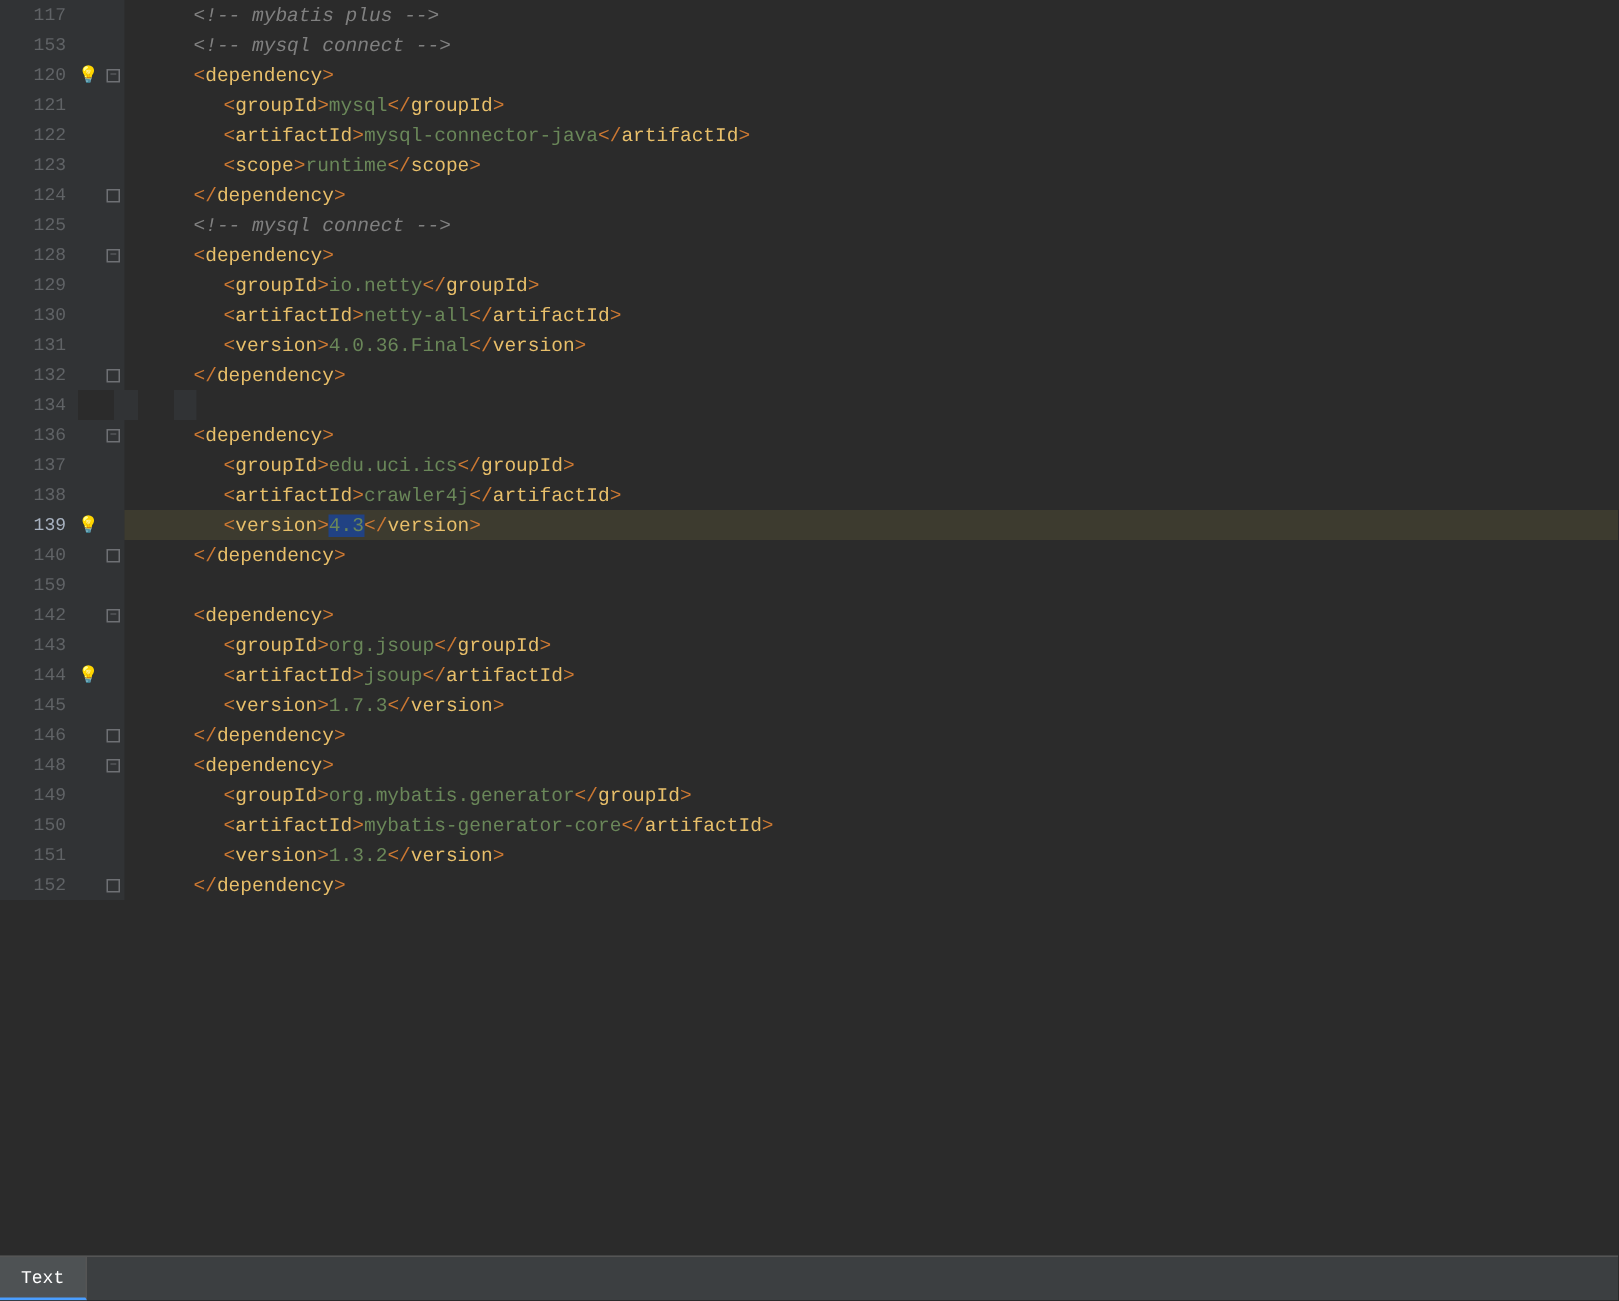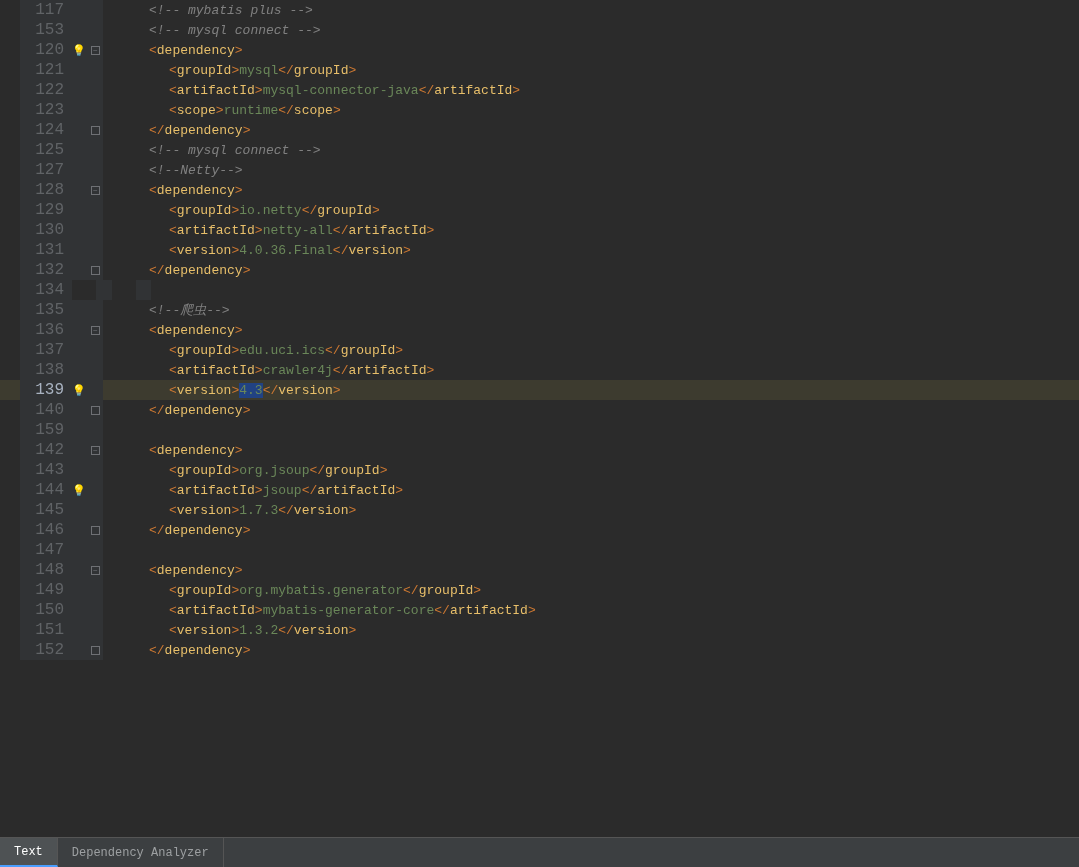--- a/index.html
+++ b/index.html
@@ -38,29 +38,28 @@
 
     .line.highlighted {
       background: #3d3b2f;
     }
 
     .line-number {
       width: 52px;
       text-align: right;
       padding-right: 8px;
       color: #606366;
-      font-size: 16px;
+      font-size: 12px;
       flex-shrink: 0;
       user-select: none;
       background: #313335;
       height: 20px;
       display: flex;
       align-items: center;
       justify-content: flex-end;
-      margin-left: 20px;
     }
 
     .line-number.active {
       color: #a8b2c0;
     }
 
     .fold-col {
       width: 15px;
       flex-shrink: 0;
       background: #313335;
@@ -152,49 +151,43 @@
     <div id="lines-wrapper" style="width: 100%; overflow: hidden; display: flex; flex-direction: column; height: 100%;">
 
     <div class="line" style="display: flex; height: 20px; align-items: center; white-space: pre;"><div class="line-number">117</div><div class="hint-col"></div><div class="fold-col"></div><div class="line-content" style="padding-left: 46px;"><span style="color: rgb(128, 128, 128); font-style: italic;">&lt;!-- mybatis plus --&gt;</span></div></div>
         <div class="line" style="display: flex; height: 20px; align-items: center; white-space: pre;"><div class="line-number">153</div><div class="hint-col"></div><div class="fold-col"></div><div class="line-content" style="padding-left: 46px;"><span style="color: rgb(128, 128, 128); font-style: italic;">&lt;!-- mysql connect --&gt;</span></div></div>
         <div class="line" style="display: flex; height: 20px; align-items: center; white-space: pre;"><div class="line-number">120</div><div class="hint-col"><div class="hint-icon" style="font-size: 11px; background: none;">💡</div></div><div class="fold-col"><div class="fold-btn" style="font-size: 8px;">−</div></div><div class="line-content" style="padding-left: 46px;"><span style="color: rgb(204, 120, 50);">&lt;</span><span style="color: rgb(232, 191, 106);">dependency</span><span style="color: rgb(204, 120, 50);">&gt;</span></div></div>
         <div class="line" style="display: flex; height: 20px; align-items: center; white-space: pre;"><div class="line-number">121</div><div class="hint-col"></div><div class="fold-col"></div><div class="line-content" style="padding-left: 66px;"><span style="color: rgb(204, 120, 50);">&lt;</span><span style="color: rgb(232, 191, 106);">groupId</span><span style="color: rgb(204, 120, 50);">&gt;</span><span style="color: rgb(106, 135, 89);">mysql</span><span style="color: rgb(204, 120, 50);">&lt;/</span><span style="color: rgb(232, 191, 106);">groupId</span><span style="color: rgb(204, 120, 50);">&gt;</span></div></div>
         <div class="line" style="display: flex; height: 20px; align-items: center; white-space: pre;"><div class="line-number">122</div><div class="hint-col"></div><div class="fold-col"></div><div class="line-content" style="padding-left: 66px;"><span style="color: rgb(204, 120, 50);">&lt;</span><span style="color: rgb(232, 191, 106);">artifactId</span><span style="color: rgb(204, 120, 50);">&gt;</span><span style="color: rgb(106, 135, 89);">mysql-connector-java</span><span style="color: rgb(204, 120, 50);">&lt;/</span><span style="color: rgb(232, 191, 106);">artifactId</span><span style="color: rgb(204, 120, 50);">&gt;</span></div></div>
         <div class="line" style="display: flex; height: 20px; align-items: center; white-space: pre;"><div class="line-number">123</div><div class="hint-col"></div><div class="fold-col"></div><div class="line-content" style="padding-left: 66px;"><span style="color: rgb(204, 120, 50);">&lt;</span><span style="color: rgb(232, 191, 106);">scope</span><span style="color: rgb(204, 120, 50);">&gt;</span><span style="color: rgb(106, 135, 89);">runtime</span><span style="color: rgb(204, 120, 50);">&lt;/</span><span style="color: rgb(232, 191, 106);">scope</span><span style="color: rgb(204, 120, 50);">&gt;</span></div></div>
         <div class="line" style="display: flex; height: 20px; align-items: center; white-space: pre;"><div class="line-number">124</div><div class="hint-col"></div><div class="fold-col"><div class="fold-btn" style="font-size: 8px;"></div></div><div class="line-content" style="padding-left: 46px;"><span style="color: rgb(204, 120, 50);">&lt;/</span><span style="color: rgb(232, 191, 106);">dependency</span><span style="color: rgb(204, 120, 50);">&gt;</span></div></div>
         <div class="line" style="display: flex; height: 20px; align-items: center; white-space: pre;"><div class="line-number">125</div><div class="hint-col"></div><div class="fold-col"></div><div class="line-content" style="padding-left: 46px;"><span style="color: rgb(128, 128, 128); font-style: italic;">&lt;!-- mysql connect --&gt;</span></div></div>
-        <div class="line" style="display: flex; height: 20px; align-items: center; white-space: pre;"><div class="line-number">127</div><div class="hint-col"></div><div class="fold-col"></div><div class="line-content" style="padding-left: 46px;"><span style="color: rgb(128, 128, 128); font-style: italic;">&lt;!--Netty--&gt;</span></div></div>
         <div class="line" style="display: flex; height: 20px; align-items: center; white-space: pre;"><div class="line-number">128</div><div class="hint-col"></div><div class="fold-col"><div class="fold-btn" style="font-size: 8px;">−</div></div><div class="line-content" style="padding-left: 46px;"><span style="color: rgb(204, 120, 50);">&lt;</span><span style="color: rgb(232, 191, 106);">dependency</span><span style="color: rgb(204, 120, 50);">&gt;</span></div></div>
         <div class="line" style="display: flex; height: 20px; align-items: center; white-space: pre;"><div class="line-number">129</div><div class="hint-col"></div><div class="fold-col"></div><div class="line-content" style="padding-left: 66px;"><span style="color: rgb(204, 120, 50);">&lt;</span><span style="color: rgb(232, 191, 106);">groupId</span><span style="color: rgb(204, 120, 50);">&gt;</span><span style="color: rgb(106, 135, 89);">io.netty</span><span style="color: rgb(204, 120, 50);">&lt;/</span><span style="color: rgb(232, 191, 106);">groupId</span><span style="color: rgb(204, 120, 50);">&gt;</span></div></div>
         <div class="line" style="display: flex; height: 20px; align-items: center; white-space: pre;"><div class="line-number">130</div><div class="hint-col"></div><div class="fold-col"></div><div class="line-content" style="padding-left: 66px;"><span style="color: rgb(204, 120, 50);">&lt;</span><span style="color: rgb(232, 191, 106);">artifactId</span><span style="color: rgb(204, 120, 50);">&gt;</span><span style="color: rgb(106, 135, 89);">netty-all</span><span style="color: rgb(204, 120, 50);">&lt;/</span><span style="color: rgb(232, 191, 106);">artifactId</span><span style="color: rgb(204, 120, 50);">&gt;</span></div></div>
         <div class="line" style="display: flex; height: 20px; align-items: center; white-space: pre;"><div class="line-number">131</div><div class="hint-col"></div><div class="fold-col"></div><div class="line-content" style="padding-left: 66px;"><span style="color: rgb(204, 120, 50);">&lt;</span><span style="color: rgb(232, 191, 106);">version</span><span style="color: rgb(204, 120, 50);">&gt;</span><span style="color: rgb(106, 135, 89);">4.0.36.Final</span><span style="color: rgb(204, 120, 50);">&lt;/</span><span style="color: rgb(232, 191, 106);">version</span><span style="color: rgb(204, 120, 50);">&gt;</span></div></div>
         <div class="line" style="display: flex; height: 20px; align-items: center; white-space: pre;"><div class="line-number">132</div><div class="hint-col"></div><div class="fold-col"><div class="fold-btn" style="font-size: 8px;"></div></div><div class="line-content" style="padding-left: 46px;"><span style="color: rgb(204, 120, 50);">&lt;/</span><span style="color: rgb(232, 191, 106);">dependency</span><span style="color: rgb(204, 120, 50);">&gt;</span></div></div>
         <div class="line" style="display: flex; height: 20px; align-items: center; white-space: pre; gap: 24px;"><div class="line-number">134</div><div class="hint-col"></div><div class="fold-col"></div><div class="line-content" style="padding-left: 6px;"></div></div>
-        <div class="line" style="display: flex; height: 20px; align-items: center; white-space: pre;"><div class="line-number">135</div><div class="hint-col"></div><div class="fold-col"></div><div class="line-content" style="padding-left: 46px;"><span style="color: rgb(128, 128, 128); font-style: italic;">&lt;!--爬虫--&gt;</span></div></div>
         <div class="line" style="display: flex; height: 20px; align-items: center; white-space: pre;"><div class="line-number">136</div><div class="hint-col"></div><div class="fold-col"><div class="fold-btn" style="font-size: 8px;">−</div></div><div class="line-content" style="padding-left: 46px;"><span style="color: rgb(204, 120, 50);">&lt;</span><span style="color: rgb(232, 191, 106);">dependency</span><span style="color: rgb(204, 120, 50);">&gt;</span></div></div>
         <div class="line" style="display: flex; height: 20px; align-items: center; white-space: pre;"><div class="line-number">137</div><div class="hint-col"></div><div class="fold-col"></div><div class="line-content" style="padding-left: 66px;"><span style="color: rgb(204, 120, 50);">&lt;</span><span style="color: rgb(232, 191, 106);">groupId</span><span style="color: rgb(204, 120, 50);">&gt;</span><span style="color: rgb(106, 135, 89);">edu.uci.ics</span><span style="color: rgb(204, 120, 50);">&lt;/</span><span style="color: rgb(232, 191, 106);">groupId</span><span style="color: rgb(204, 120, 50);">&gt;</span></div></div>
         <div class="line" style="display: flex; height: 20px; align-items: center; white-space: pre;"><div class="line-number">138</div><div class="hint-col"></div><div class="fold-col"></div><div class="line-content" style="padding-left: 66px;"><span style="color: rgb(204, 120, 50);">&lt;</span><span style="color: rgb(232, 191, 106);">artifactId</span><span style="color: rgb(204, 120, 50);">&gt;</span><span style="color: rgb(106, 135, 89);">crawler4j</span><span style="color: rgb(204, 120, 50);">&lt;/</span><span style="color: rgb(232, 191, 106);">artifactId</span><span style="color: rgb(204, 120, 50);">&gt;</span></div></div>
         <div class="line highlighted" style="display: flex; height: 20px; align-items: center; white-space: pre;"><div class="line-number active">139</div><div class="hint-col"><div class="hint-icon" style="font-size: 11px; background: none;">💡</div></div><div class="fold-col"></div><div class="line-content" style="padding-left: 66px;"><span style="color: rgb(204, 120, 50);">&lt;</span><span style="color: rgb(232, 191, 106);">version</span><span style="color: rgb(204, 120, 50);">&gt;</span><span style="color: rgb(106, 135, 89); background: rgb(33, 66, 131);">4.3</span><span style="color: rgb(204, 120, 50);">&lt;/</span><span style="color: rgb(232, 191, 106);">version</span><span style="color: rgb(204, 120, 50);">&gt;</span></div></div>
         <div class="line" style="display: flex; height: 20px; align-items: center; white-space: pre;"><div class="line-number">140</div><div class="hint-col"></div><div class="fold-col"><div class="fold-btn" style="font-size: 8px;"></div></div><div class="line-content" style="padding-left: 46px;"><span style="color: rgb(204, 120, 50);">&lt;/</span><span style="color: rgb(232, 191, 106);">dependency</span><span style="color: rgb(204, 120, 50);">&gt;</span></div></div>
         <div class="line" style="display: flex; height: 20px; align-items: center; white-space: pre;"><div class="line-number">159</div><div class="hint-col"></div><div class="fold-col"></div><div class="line-content" style="padding-left: 6px;"></div></div>
         <div class="line" style="display: flex; height: 20px; align-items: center; white-space: pre;"><div class="line-number">142</div><div class="hint-col"></div><div class="fold-col"><div class="fold-btn" style="font-size: 8px;">−</div></div><div class="line-content" style="padding-left: 46px;"><span style="color: rgb(204, 120, 50);">&lt;</span><span style="color: rgb(232, 191, 106);">dependency</span><span style="color: rgb(204, 120, 50);">&gt;</span></div></div>
         <div class="line" style="display: flex; height: 20px; align-items: center; white-space: pre;"><div class="line-number">143</div><div class="hint-col"></div><div class="fold-col"></div><div class="line-content" style="padding-left: 66px;"><span style="color: rgb(204, 120, 50);">&lt;</span><span style="color: rgb(232, 191, 106);">groupId</span><span style="color: rgb(204, 120, 50);">&gt;</span><span style="color: rgb(106, 135, 89);">org.jsoup</span><span style="color: rgb(204, 120, 50);">&lt;/</span><span style="color: rgb(232, 191, 106);">groupId</span><span style="color: rgb(204, 120, 50);">&gt;</span></div></div>
         <div class="line" style="display: flex; height: 20px; align-items: center; white-space: pre;"><div class="line-number">144</div><div class="hint-col"><div class="hint-icon" style="font-size: 11px; background: none;">💡</div></div><div class="fold-col"></div><div class="line-content" style="padding-left: 66px;"><span style="color: rgb(204, 120, 50);">&lt;</span><span style="color: rgb(232, 191, 106);">artifactId</span><span style="color: rgb(204, 120, 50);">&gt;</span><span style="color: rgb(106, 135, 89);">jsoup</span><span style="color: rgb(204, 120, 50);">&lt;/</span><span style="color: rgb(232, 191, 106);">artifactId</span><span style="color: rgb(204, 120, 50);">&gt;</span></div></div>
         <div class="line" style="display: flex; height: 20px; align-items: center; white-space: pre;"><div class="line-number">145</div><div class="hint-col"></div><div class="fold-col"></div><div class="line-content" style="padding-left: 66px;"><span style="color: rgb(204, 120, 50);">&lt;</span><span style="color: rgb(232, 191, 106);">version</span><span style="color: rgb(204, 120, 50);">&gt;</span><span style="color: rgb(106, 135, 89);">1.7.3</span><span style="color: rgb(204, 120, 50);">&lt;/</span><span style="color: rgb(232, 191, 106);">version</span><span style="color: rgb(204, 120, 50);">&gt;</span></div></div>
         <div class="line" style="display: flex; height: 20px; align-items: center; white-space: pre;"><div class="line-number">146</div><div class="hint-col"></div><div class="fold-col"><div class="fold-btn" style="font-size: 8px;"></div></div><div class="line-content" style="padding-left: 46px;"><span style="color: rgb(204, 120, 50);">&lt;/</span><span style="color: rgb(232, 191, 106);">dependency</span><span style="color: rgb(204, 120, 50);">&gt;</span></div></div>
-        <div class="line" style="display: flex; height: 20px; align-items: center; white-space: pre;"><div class="line-number">147</div><div class="hint-col"></div><div class="fold-col"></div><div class="line-content" style="padding-left: 6px;"></div></div>
         <div class="line" style="display: flex; height: 20px; align-items: center; white-space: pre;"><div class="line-number">148</div><div class="hint-col"></div><div class="fold-col"><div class="fold-btn" style="font-size: 8px;">−</div></div><div class="line-content" style="padding-left: 46px;"><span style="color: rgb(204, 120, 50);">&lt;</span><span style="color: rgb(232, 191, 106);">dependency</span><span style="color: rgb(204, 120, 50);">&gt;</span></div></div>
         <div class="line" style="display: flex; height: 20px; align-items: center; white-space: pre;"><div class="line-number">149</div><div class="hint-col"></div><div class="fold-col"></div><div class="line-content" style="padding-left: 66px;"><span style="color: rgb(204, 120, 50);">&lt;</span><span style="color: rgb(232, 191, 106);">groupId</span><span style="color: rgb(204, 120, 50);">&gt;</span><span style="color: rgb(106, 135, 89);">org.mybatis.generator</span><span style="color: rgb(204, 120, 50);">&lt;/</span><span style="color: rgb(232, 191, 106);">groupId</span><span style="color: rgb(204, 120, 50);">&gt;</span></div></div>
         <div class="line" style="display: flex; height: 20px; align-items: center; white-space: pre;"><div class="line-number">150</div><div class="hint-col"></div><div class="fold-col"></div><div class="line-content" style="padding-left: 66px;"><span style="color: rgb(204, 120, 50);">&lt;</span><span style="color: rgb(232, 191, 106);">artifactId</span><span style="color: rgb(204, 120, 50);">&gt;</span><span style="color: rgb(106, 135, 89);">mybatis-generator-core</span><span style="color: rgb(204, 120, 50);">&lt;/</span><span style="color: rgb(232, 191, 106);">artifactId</span><span style="color: rgb(204, 120, 50);">&gt;</span></div></div>
         <div class="line" style="display: flex; height: 20px; align-items: center; white-space: pre;"><div class="line-number">151</div><div class="hint-col"></div><div class="fold-col"></div><div class="line-content" style="padding-left: 66px;"><span style="color: rgb(204, 120, 50);">&lt;</span><span style="color: rgb(232, 191, 106);">version</span><span style="color: rgb(204, 120, 50);">&gt;</span><span style="color: rgb(106, 135, 89);">1.3.2</span><span style="color: rgb(204, 120, 50);">&lt;/</span><span style="color: rgb(232, 191, 106);">version</span><span style="color: rgb(204, 120, 50);">&gt;</span></div></div>
         <div class="line" style="display: flex; height: 20px; align-items: center; white-space: pre;"><div class="line-number">152</div><div class="hint-col"></div><div class="fold-col"><div class="fold-btn" style="font-size: 8px;"></div></div><div class="line-content" style="padding-left: 46px;"><span style="color: rgb(204, 120, 50);">&lt;/</span><span style="color: rgb(232, 191, 106);">dependency</span><span style="color: rgb(204, 120, 50);">&gt;</span></div></div>
       </div>
   </div>
 
   <div class="bottom-tabs">
     <div class="tab active">
       <span>Text</span>
     </div>
-    <div class="tab">
-      <span>Dependency Analyzer</span>
-    </div>
   </div>
 </div>
 
 </body></html>

